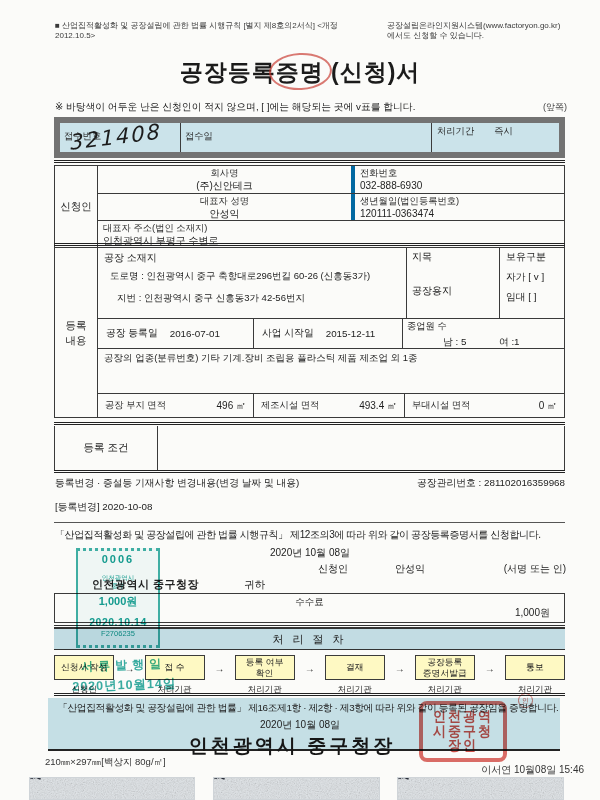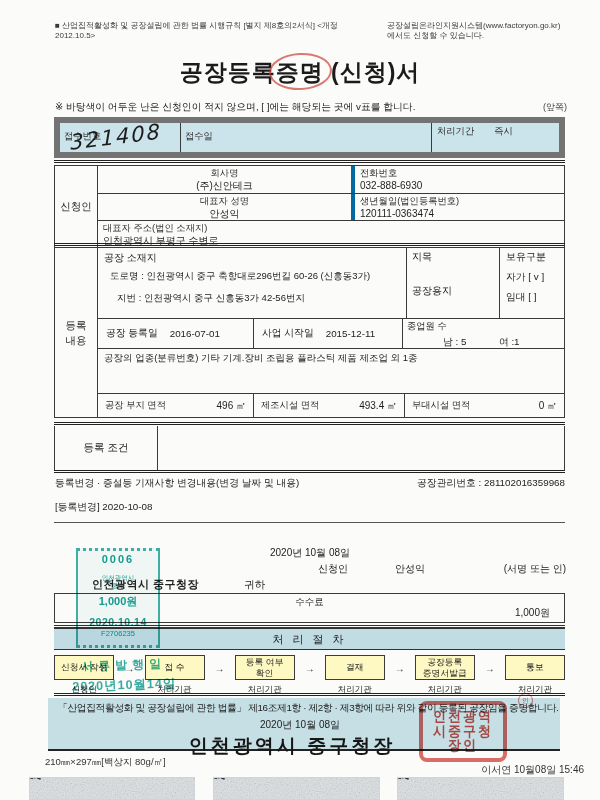--- a/index.html
+++ b/index.html
@@ -271,20 +271,21 @@
   </div>
   <div class="abs dbl" style="left:54px; top:470px; width:511px;"></div>
 
   <div class="abs changes-row">
     <span>등록변경 · 증설등 기재사항 변경내용(변경 날짜 및 내용)</span>
     <span>공장관리번호 : 281102016359968</span>
   </div>
   <div class="abs changes-entry">[등록변경] 2020-10-08</div>
   <div class="abs thin-line"></div>
 
+  <div class="abs app-statement">「산업집적활성화 및 공장설립에 관한 법률 시행규칙」 제12조의3에 따라 위와 같이 공장등록증명서를 신청합니다.</div>
   <div class="abs app-date">2020년 10월 08일</div>
   <div class="abs app-sign">
     <span class="sign-label">신청인</span>
     <span class="sign-name">안성익</span>
     <span class="sign-note">(서명 또는 인)</span>
   </div>
   <div class="abs recipient-row">
     <span class="recipient-name">인천광역시 중구청장</span>
     <span class="recipient-suffix">귀하</span>
   </div>

